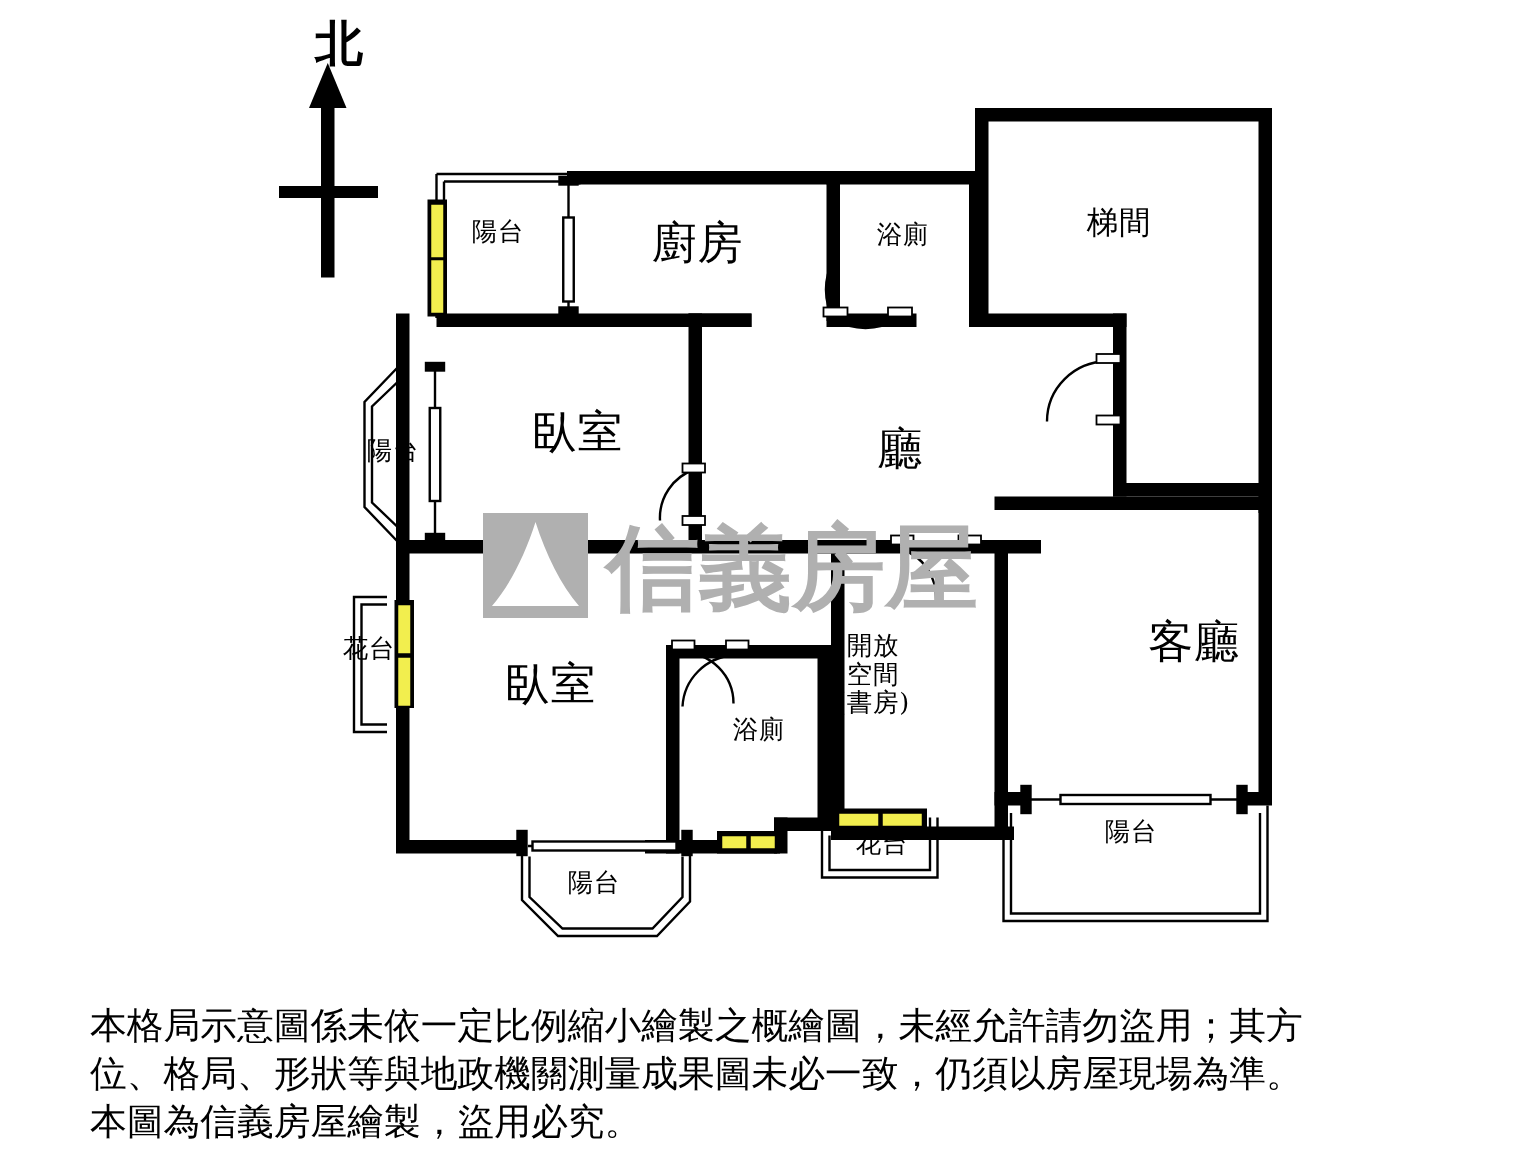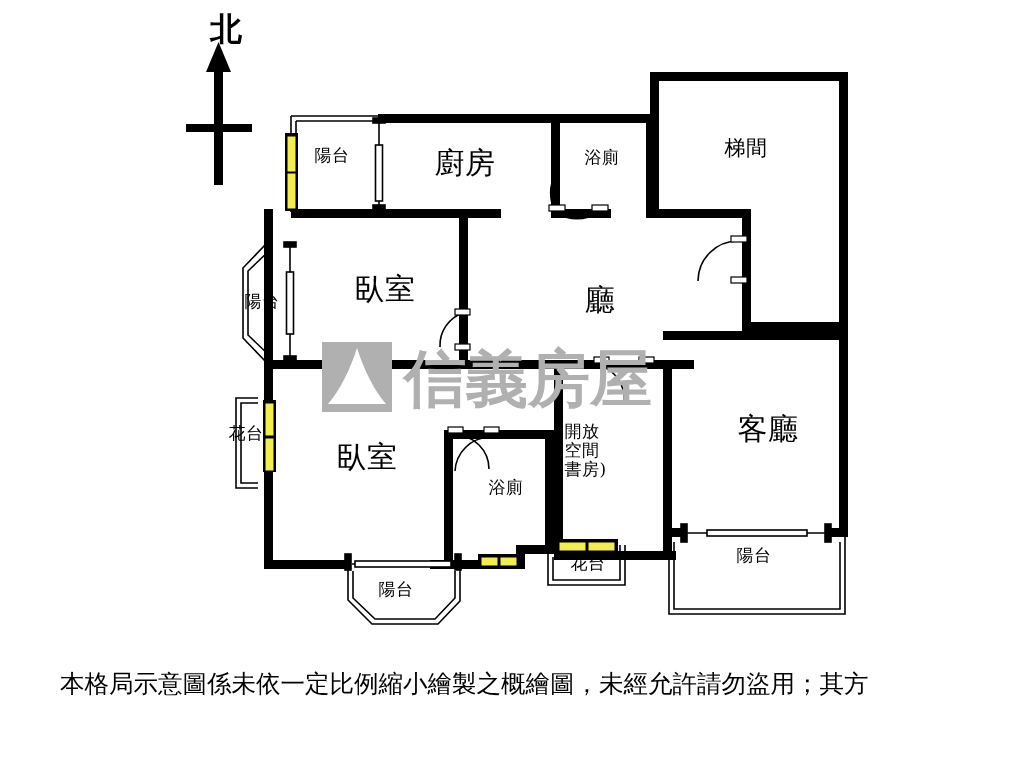--- a/index.html
+++ b/index.html
@@ -240,29 +240,31 @@
   </svg>
 
   <div id="room-labels">
       <div class="room-label sm" style="left: 296px; top: 146px; width: 72px;">陽台</div>
       <div class="room-label lg" style="left: 420px; top: 146px; width: 90px;">廚房</div>
       <div class="room-label sm" style="left: 567px; top: 148px; width: 70px;">浴廁</div>
       <div class="room-label md" style="left: 684px; top: 137px; width: 44px; margin-left: 40px;">梯間</div>
       <div class="room-label lg" style="left: 340px; top: 272px; width: 90px;">臥室</div>
       <div class="room-label sm" style="left: 230px; top: 292px; width: 64px;">陽台</div>
       <div class="room-label lg" style="left: 570px; top: 283px; width: 60px;">廳</div>
-      <div class="room-label lg" style="left: 718px; top: 412px; width: 100px;">客廳</div>
+      <div class="room-label lg" style="left: 746px; top: 412px; width: 100px;">客廳</div>
       <div class="room-label sm" style="left: 214px; top: 424px; width: 64px;">花台</div>
       <div class="room-label lg" style="left: 322px; top: 440px; width: 90px;">臥室</div>
       <div class="room-label sm" style="left: 472px; top: 478px; width: 68px;">浴廁</div>
       <div class="room-label sm" style="left: 544px; top: 422px; width: 76px;">開放
 空間
 (書房)</div>
       <div class="room-label sm" style="left: 556px; top: 554px; width: 64px;">花台</div>
       <div class="room-label sm" style="left: 364px; top: 580px; width: 64px;">陽台</div>
       <div class="room-label sm" style="left: 722px; top: 546px; width: 64px;">陽台</div>
     </div>
 
   <div id="disclaimer">
     <div>本格局示意圖係未依一定比例縮小繪製之概繪圖，未經允許請勿盜用；其方</div>
+    <div>位、格局、形狀等與地政機關測量成果圖未必一致，仍須以房屋現場為準。</div>
+    <div>本圖為信義房屋繪製，盜用必究。</div>
   </div>
 
 </div>
 
 </body></html>

